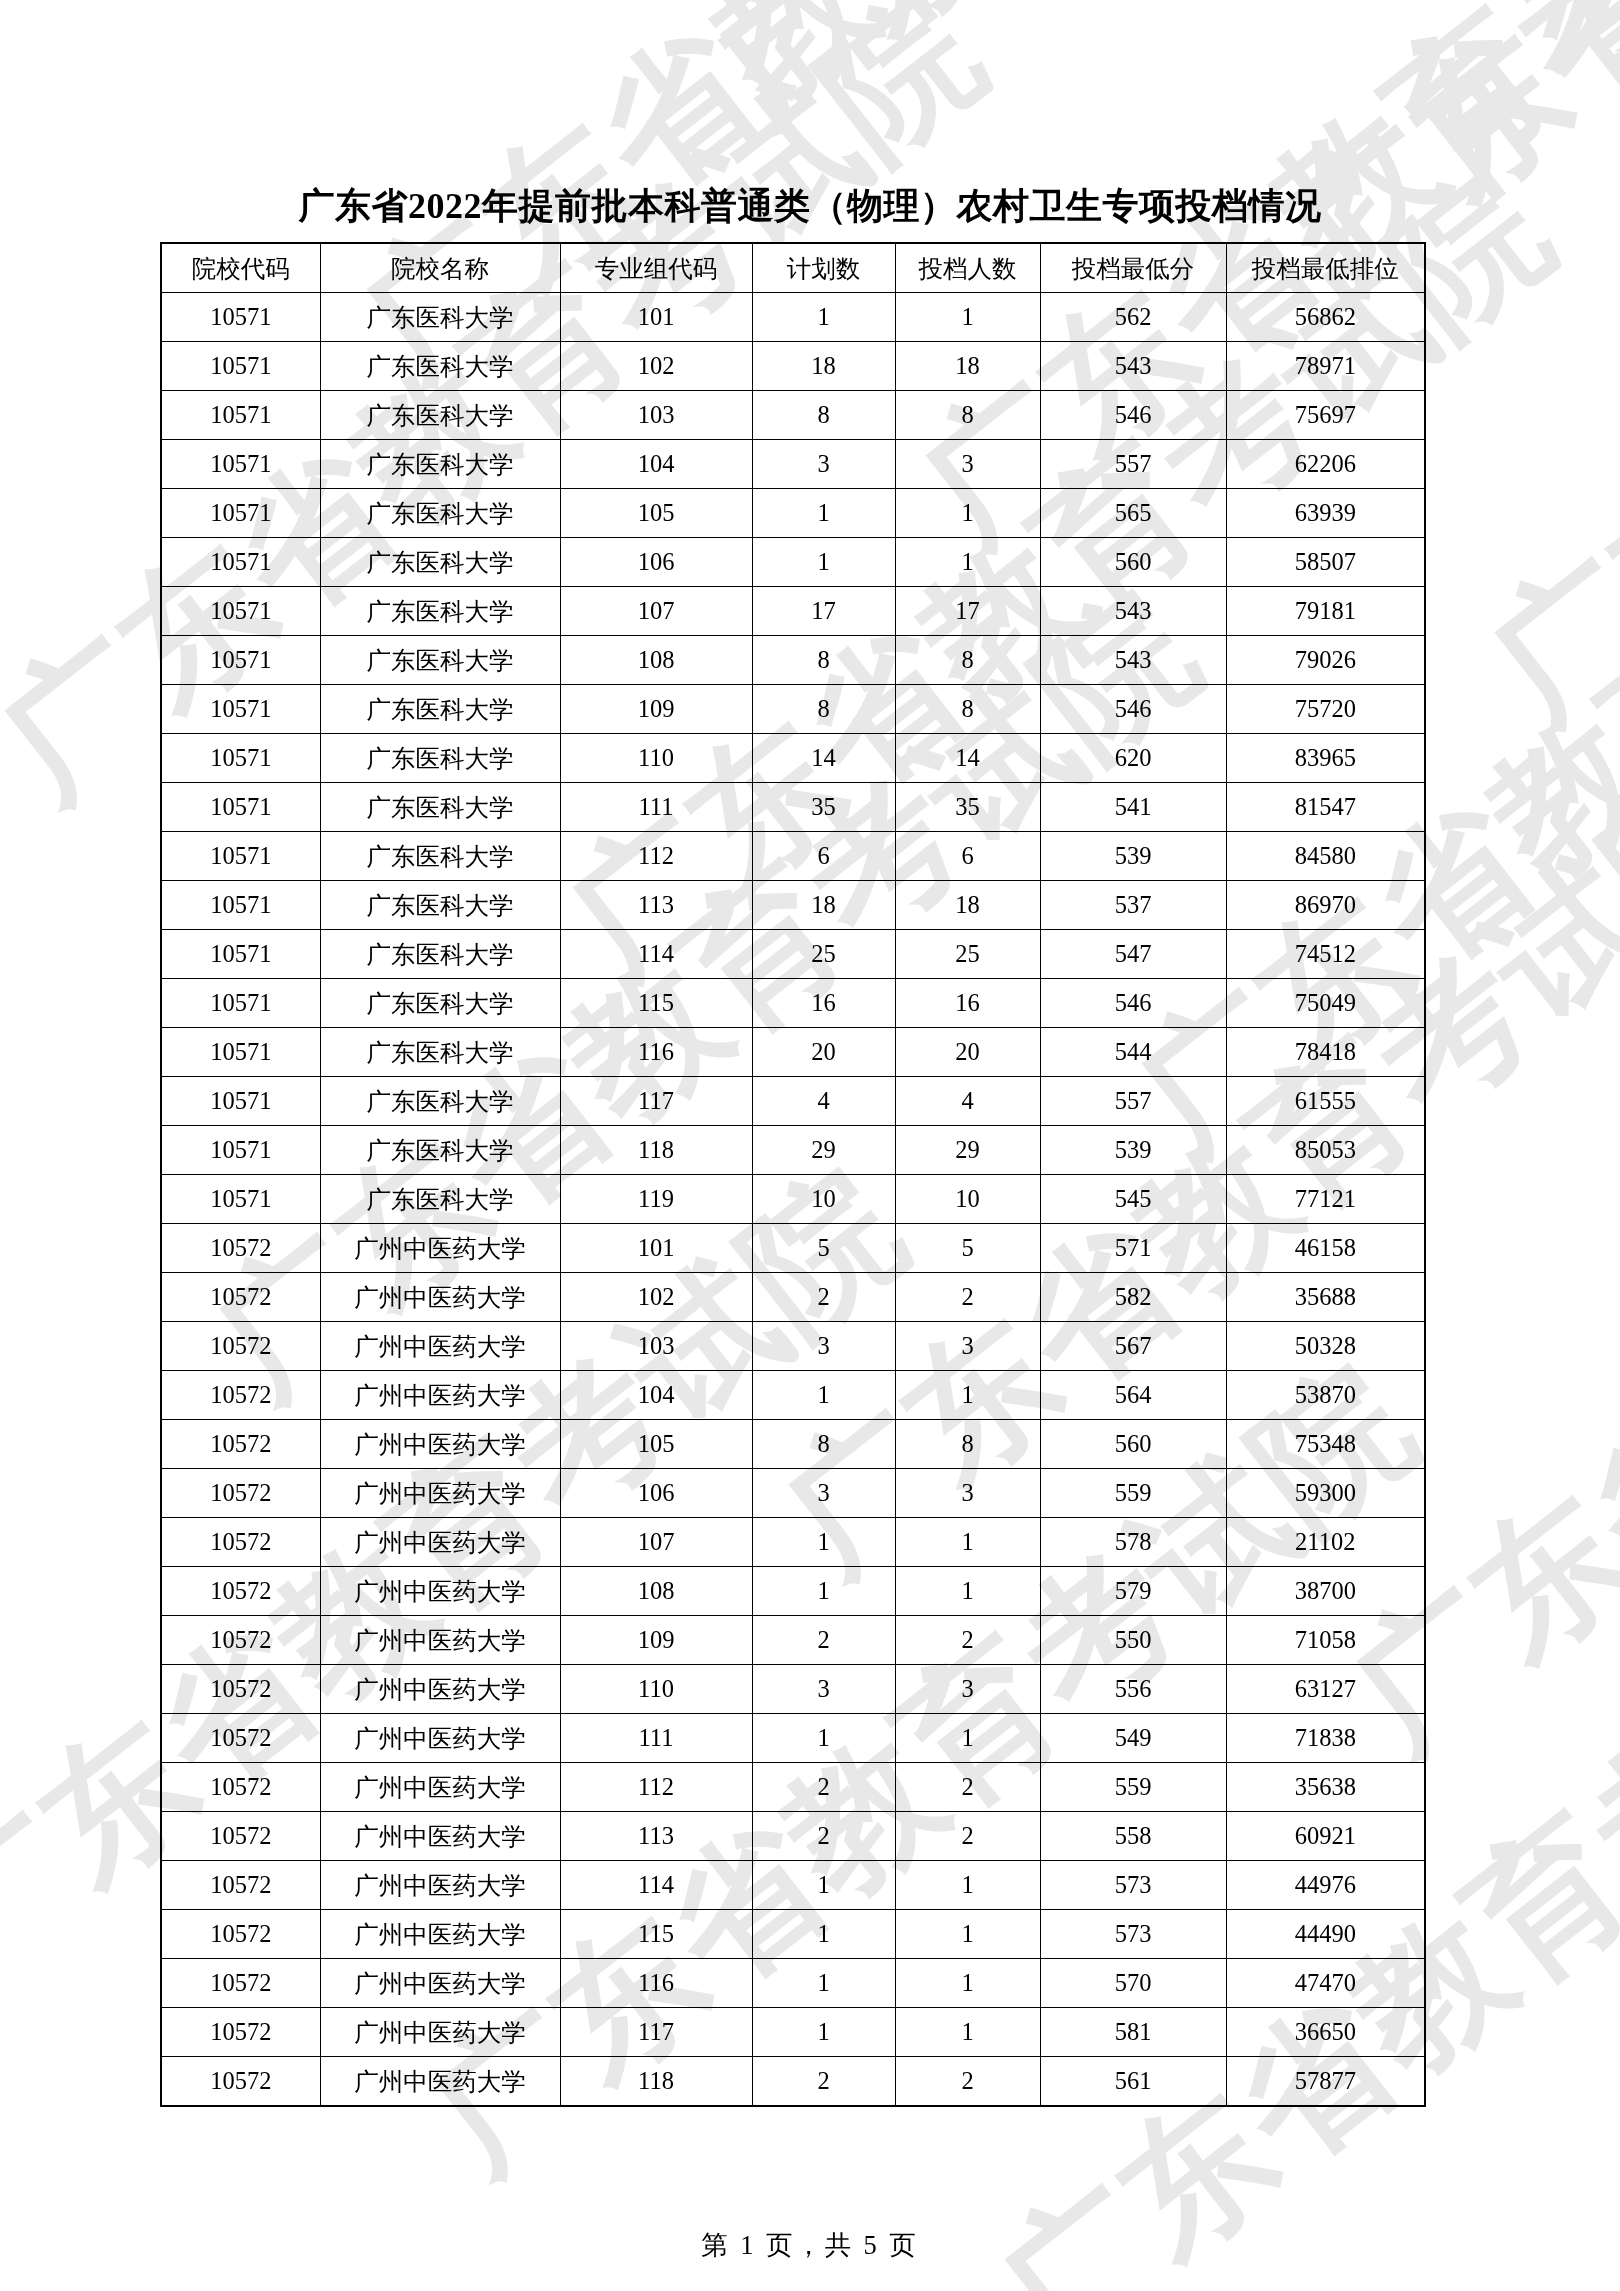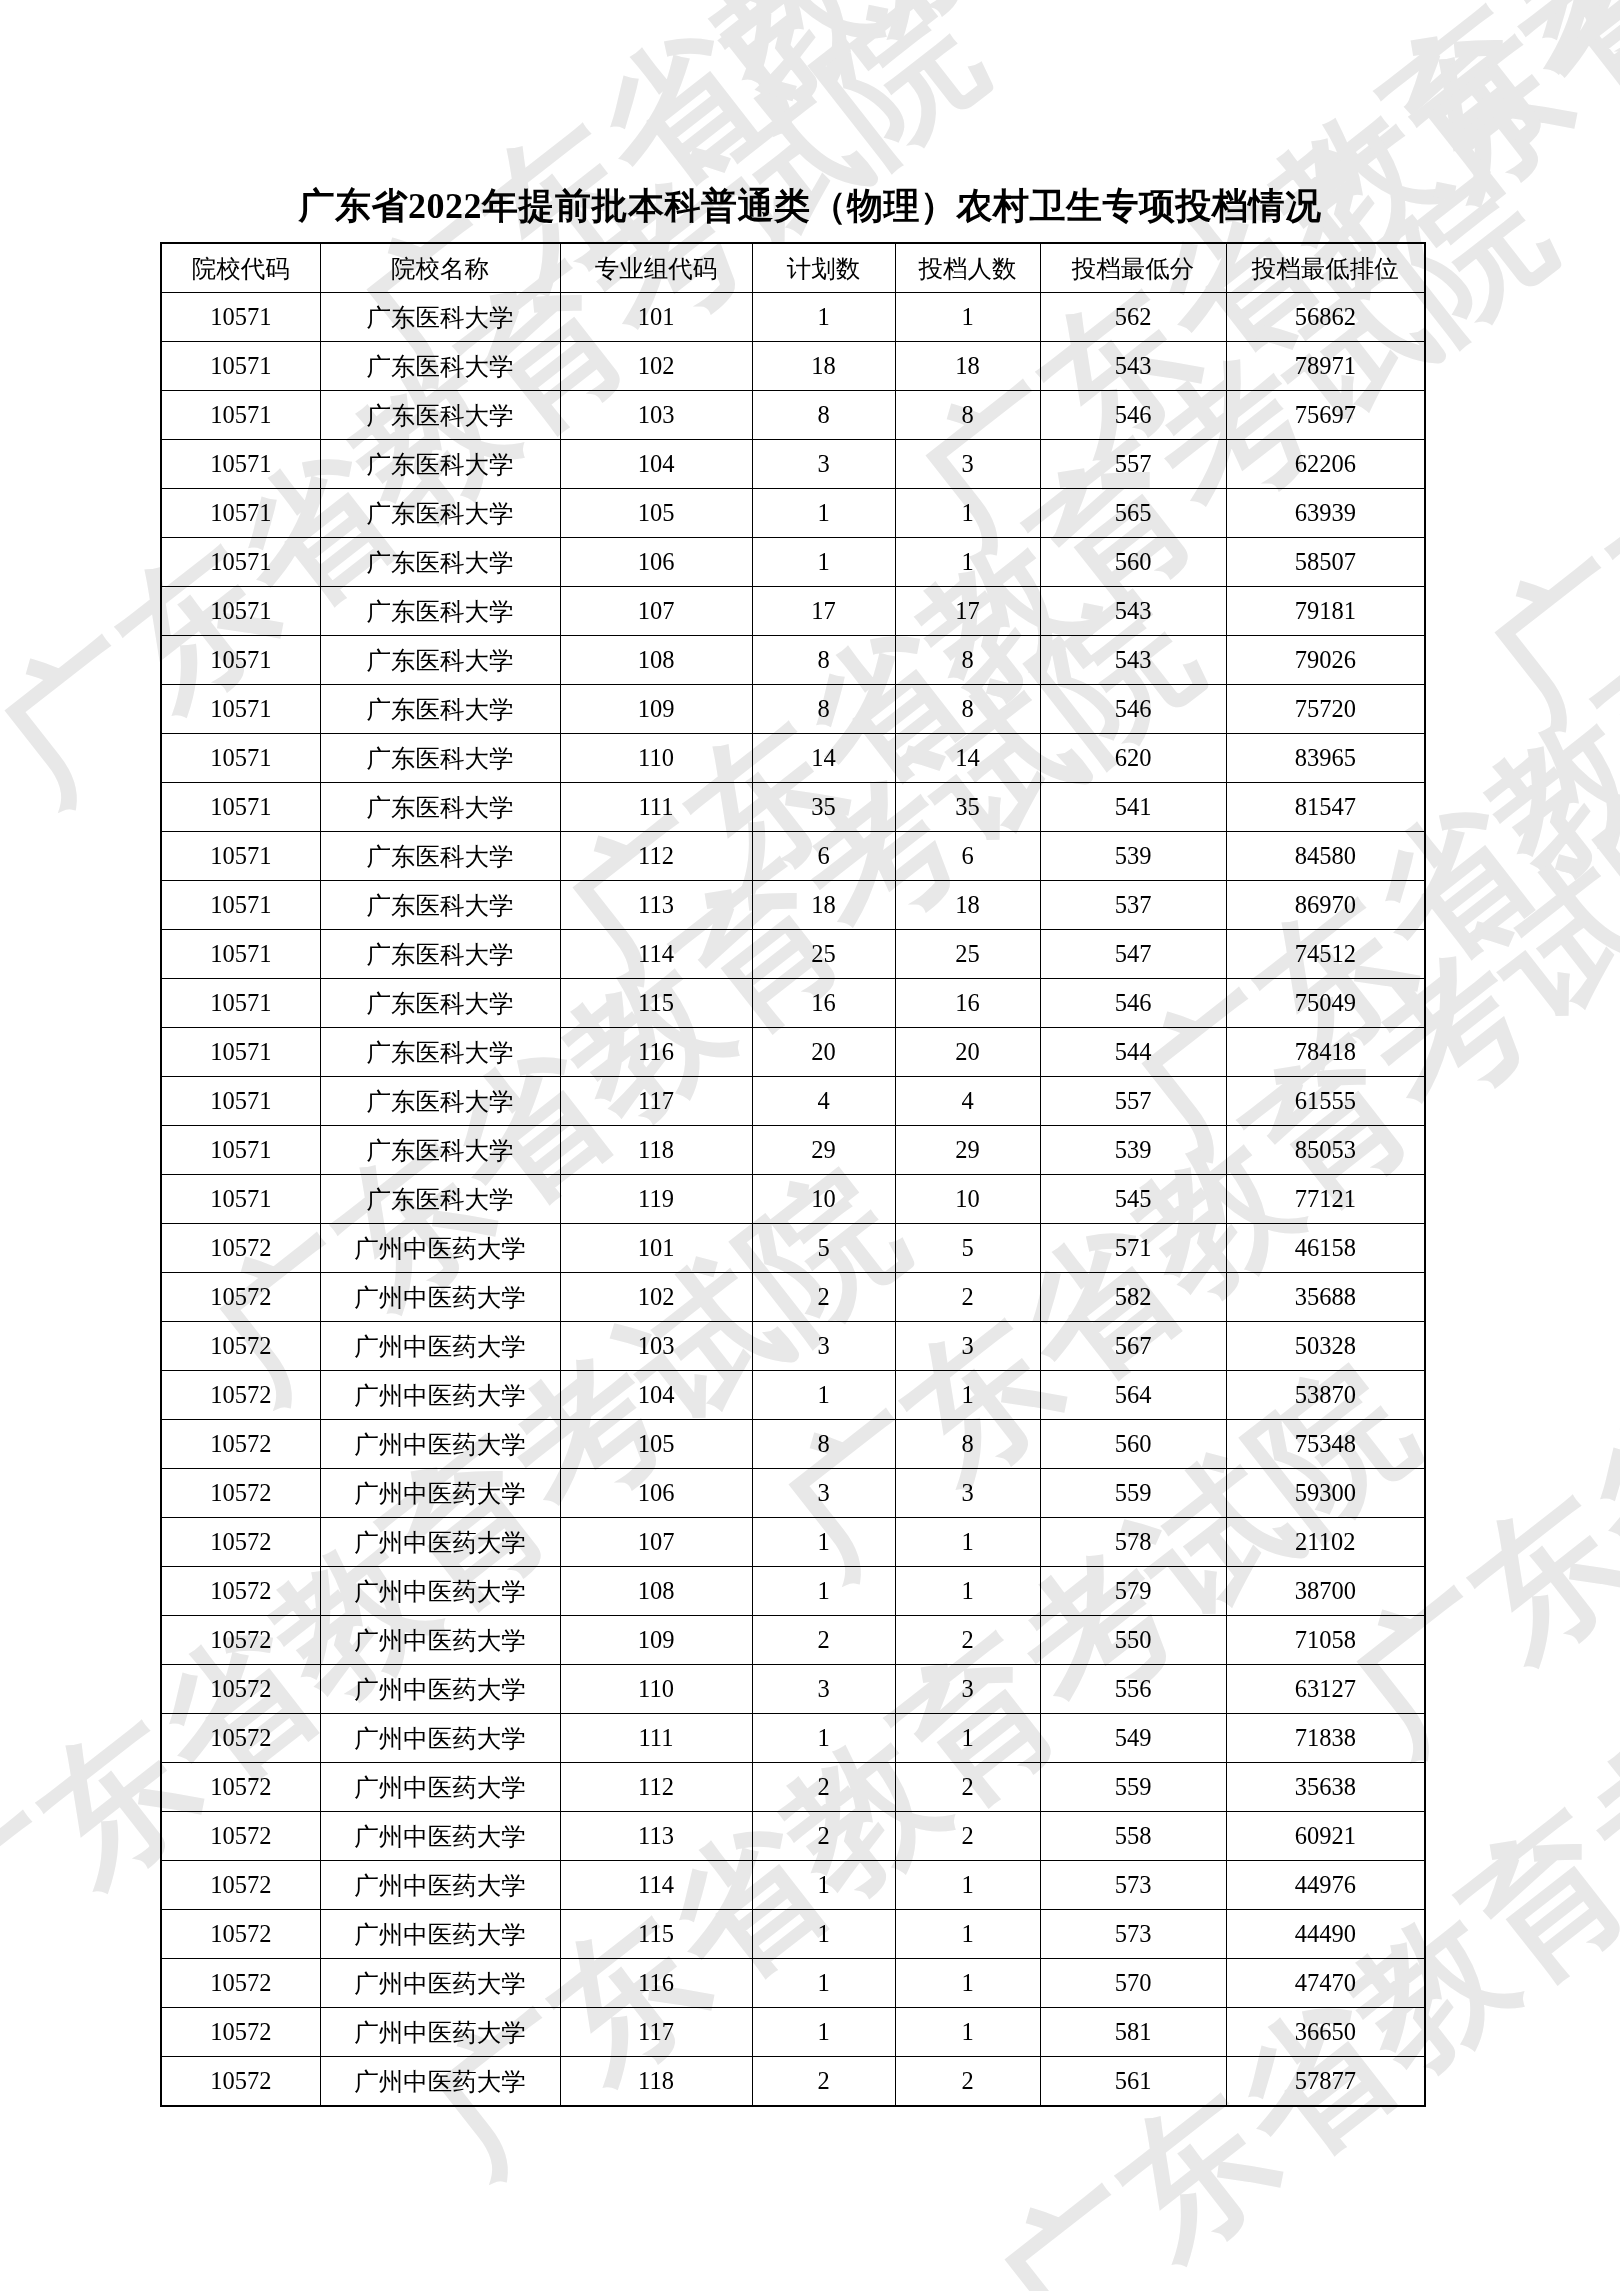--- a/index.html
+++ b/index.html
@@ -484,15 +484,16 @@
             <td>118</td>
             <td>2</td>
             <td>2</td>
             <td>561</td>
             <td>57877</td>
           </tr>
         </tbody>
     </table>
   </div>
 
+  <div class="footer-page">第 1 页，共 5 页</div>
 
 </div>
 
 
 </body></html>

